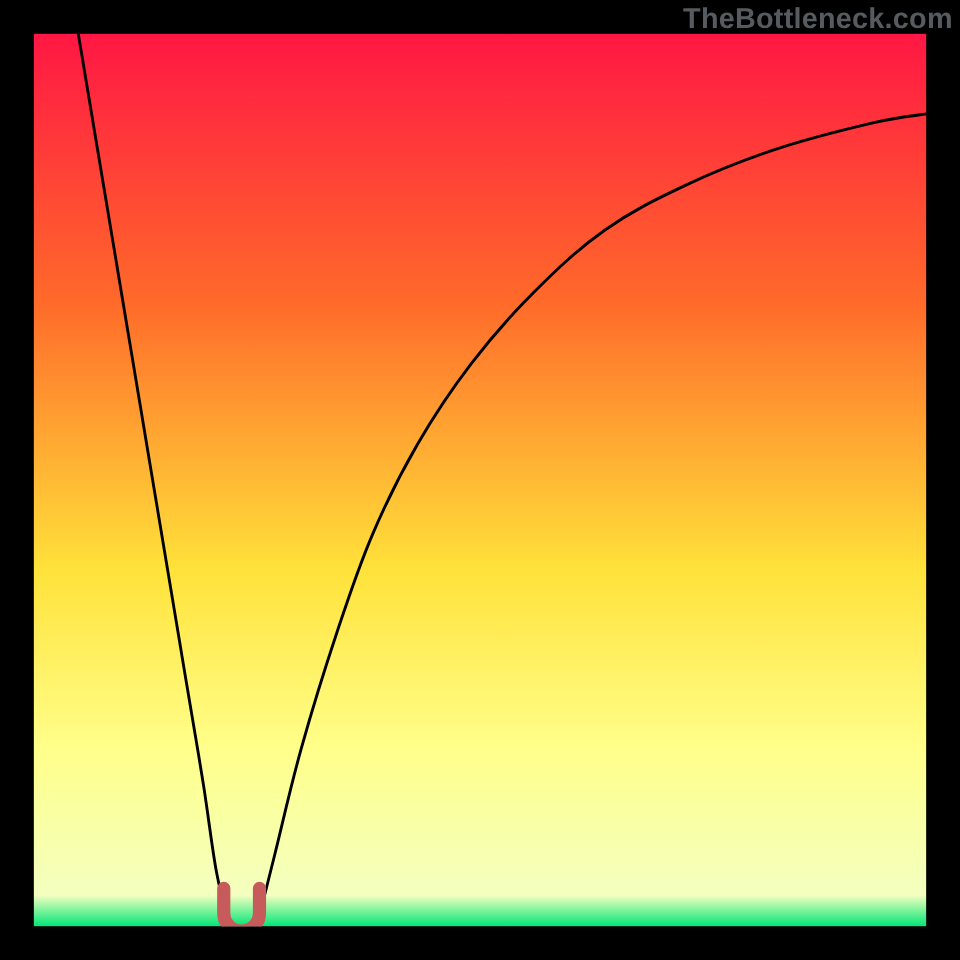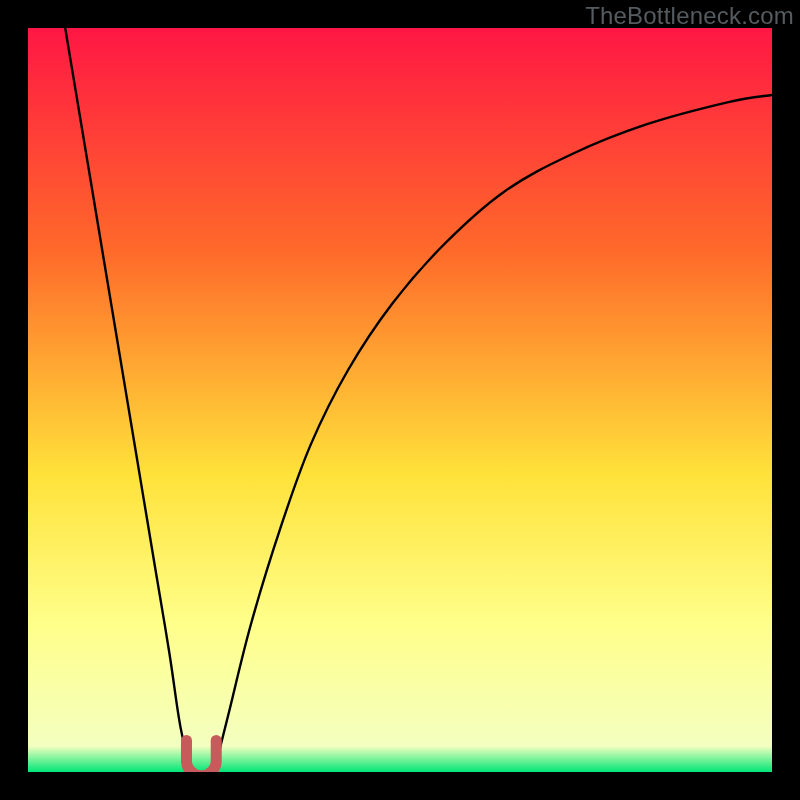--- a/index.html
+++ b/index.html
@@ -26,21 +26,21 @@
     width: 744px;
     height: 744px;
   }
   .watermark {
     position: absolute;
     top: 2px;
     right: 6px;
     font-size: 24px;
     color: #555b5f;
     letter-spacing: 0.2px;
-    font-weight: 400;
+    font-weight: 700;
   }
 </style>
 </head>
 <body>
 
 <div class="frame">
   <svg class="plot" viewBox="0 0 744 744" preserveAspectRatio="none">
     <defs>
       <linearGradient id="bg-grad" x1="0" y1="0" x2="0" y2="1">
       <stop offset="0.00%" stop-color="#ff1744"></stop>

